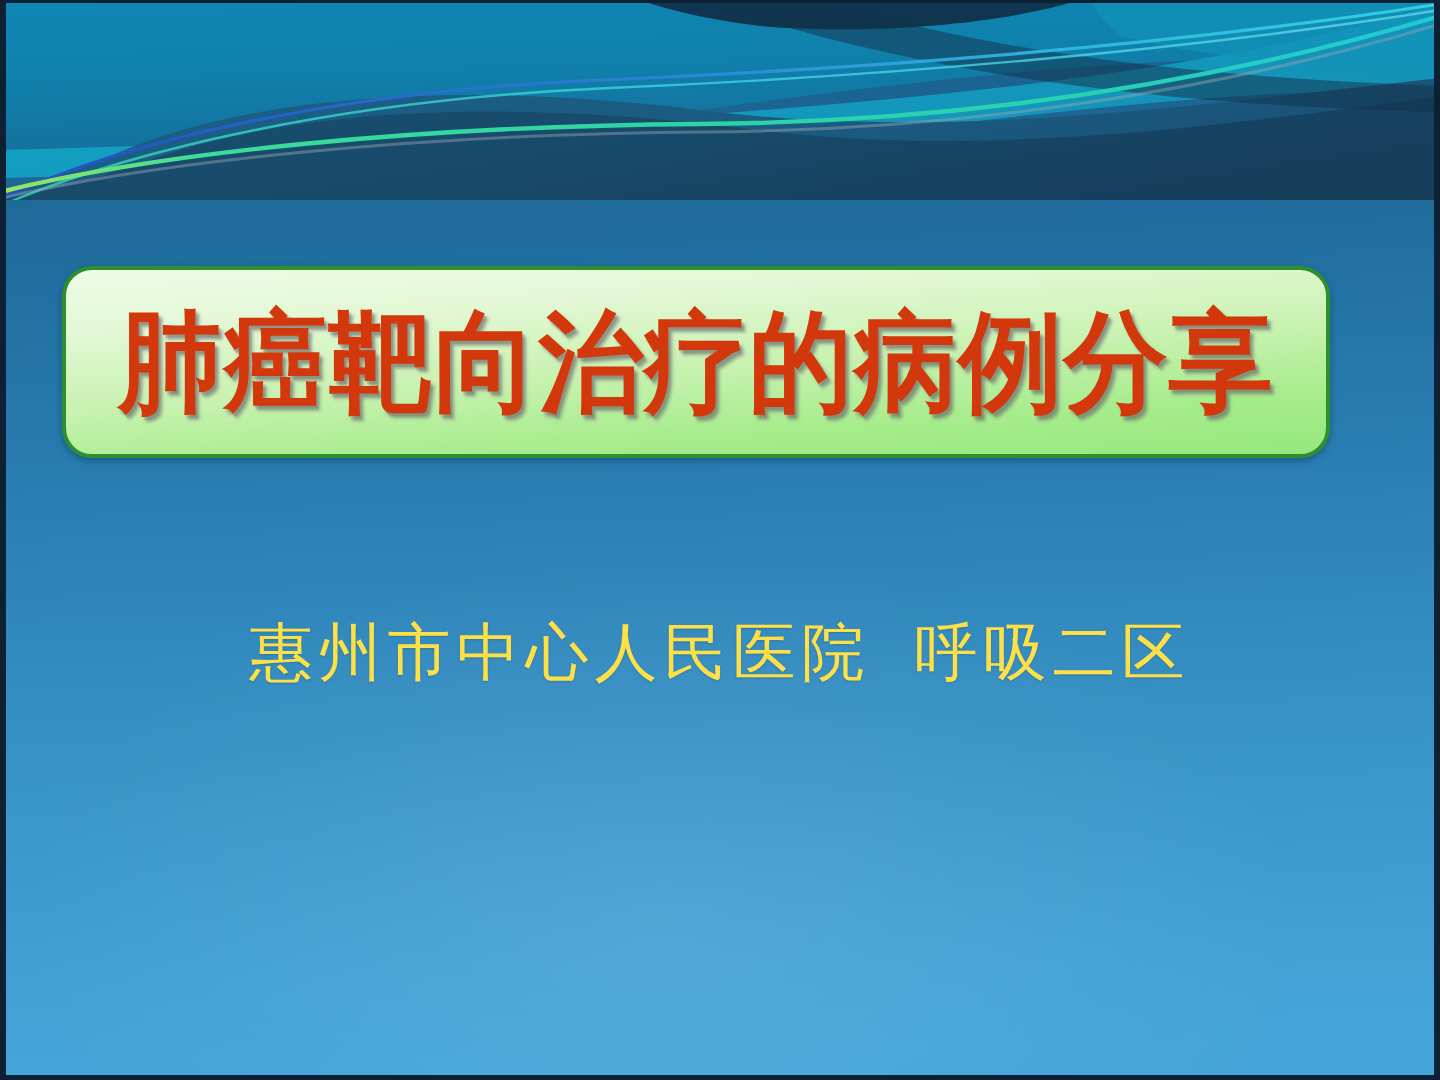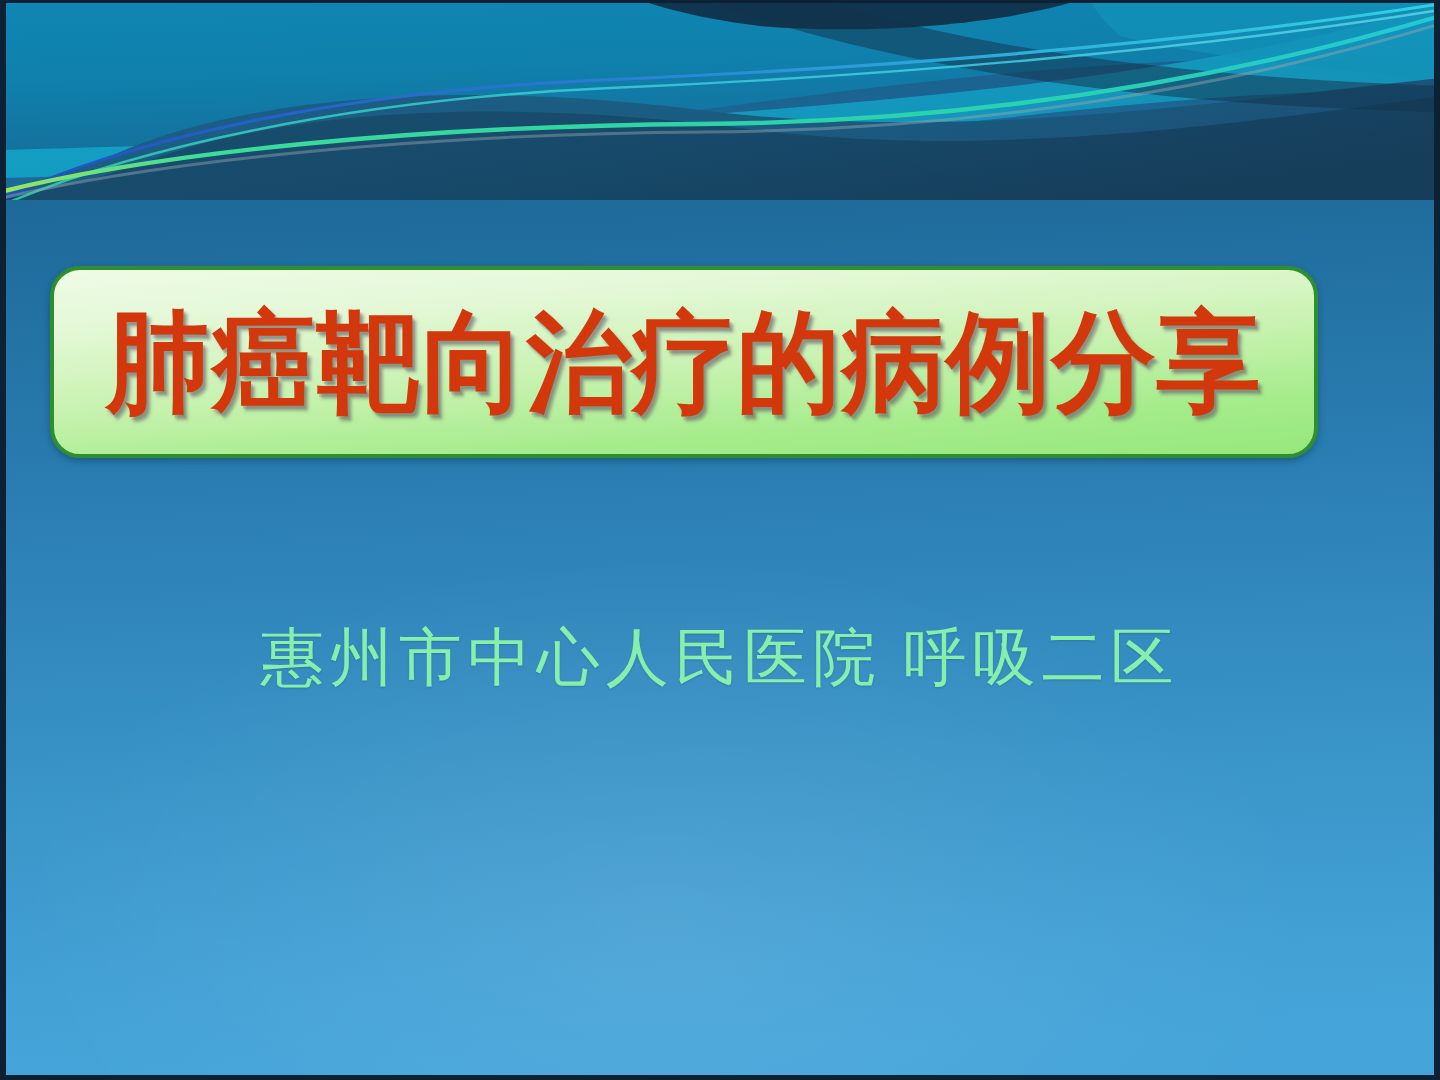--- a/index.html
+++ b/index.html
@@ -72,21 +72,21 @@
     left: 0; top: 0;
     width: 1440px;
     height: 200px;
     z-index: 2;
     pointer-events: none;
   }
 
   
   #title-box {
     position: absolute;
-    left: 50px;
+    left: 62px;
     top: 266px;
     width: 1268px;
     height: 192px;
     border: 4px solid #2f8f2f;
     border-radius: 30px;
     background: linear-gradient(176deg,
         #eefbe6 0%,
         #e4f8d7 22%,
         #c8f2b0 52%,
         #a6ec8c 78%,
@@ -118,24 +118,24 @@
   #subtitle-block {
     position: absolute;
     left: 120px;
     top: 612px;
     width: 1200px;
     text-align: center;
     z-index: 10;
   }
 
   .subtitle-line {
-    font-family: Liberation Serif, serif;
+    font-family: Liberation Mono, monospace;
     font-size: 63px;
     line-height: 92px;
-    color: #86efac;
+    color: #fde047;
     letter-spacing: 6px;
     white-space: nowrap;
     text-shadow: 0 1px 2px rgba(20, 70, 110, 0.28);
     user-select: none;
   }
 </style>
 </head>
 <body>
 
 <div id="slide">

